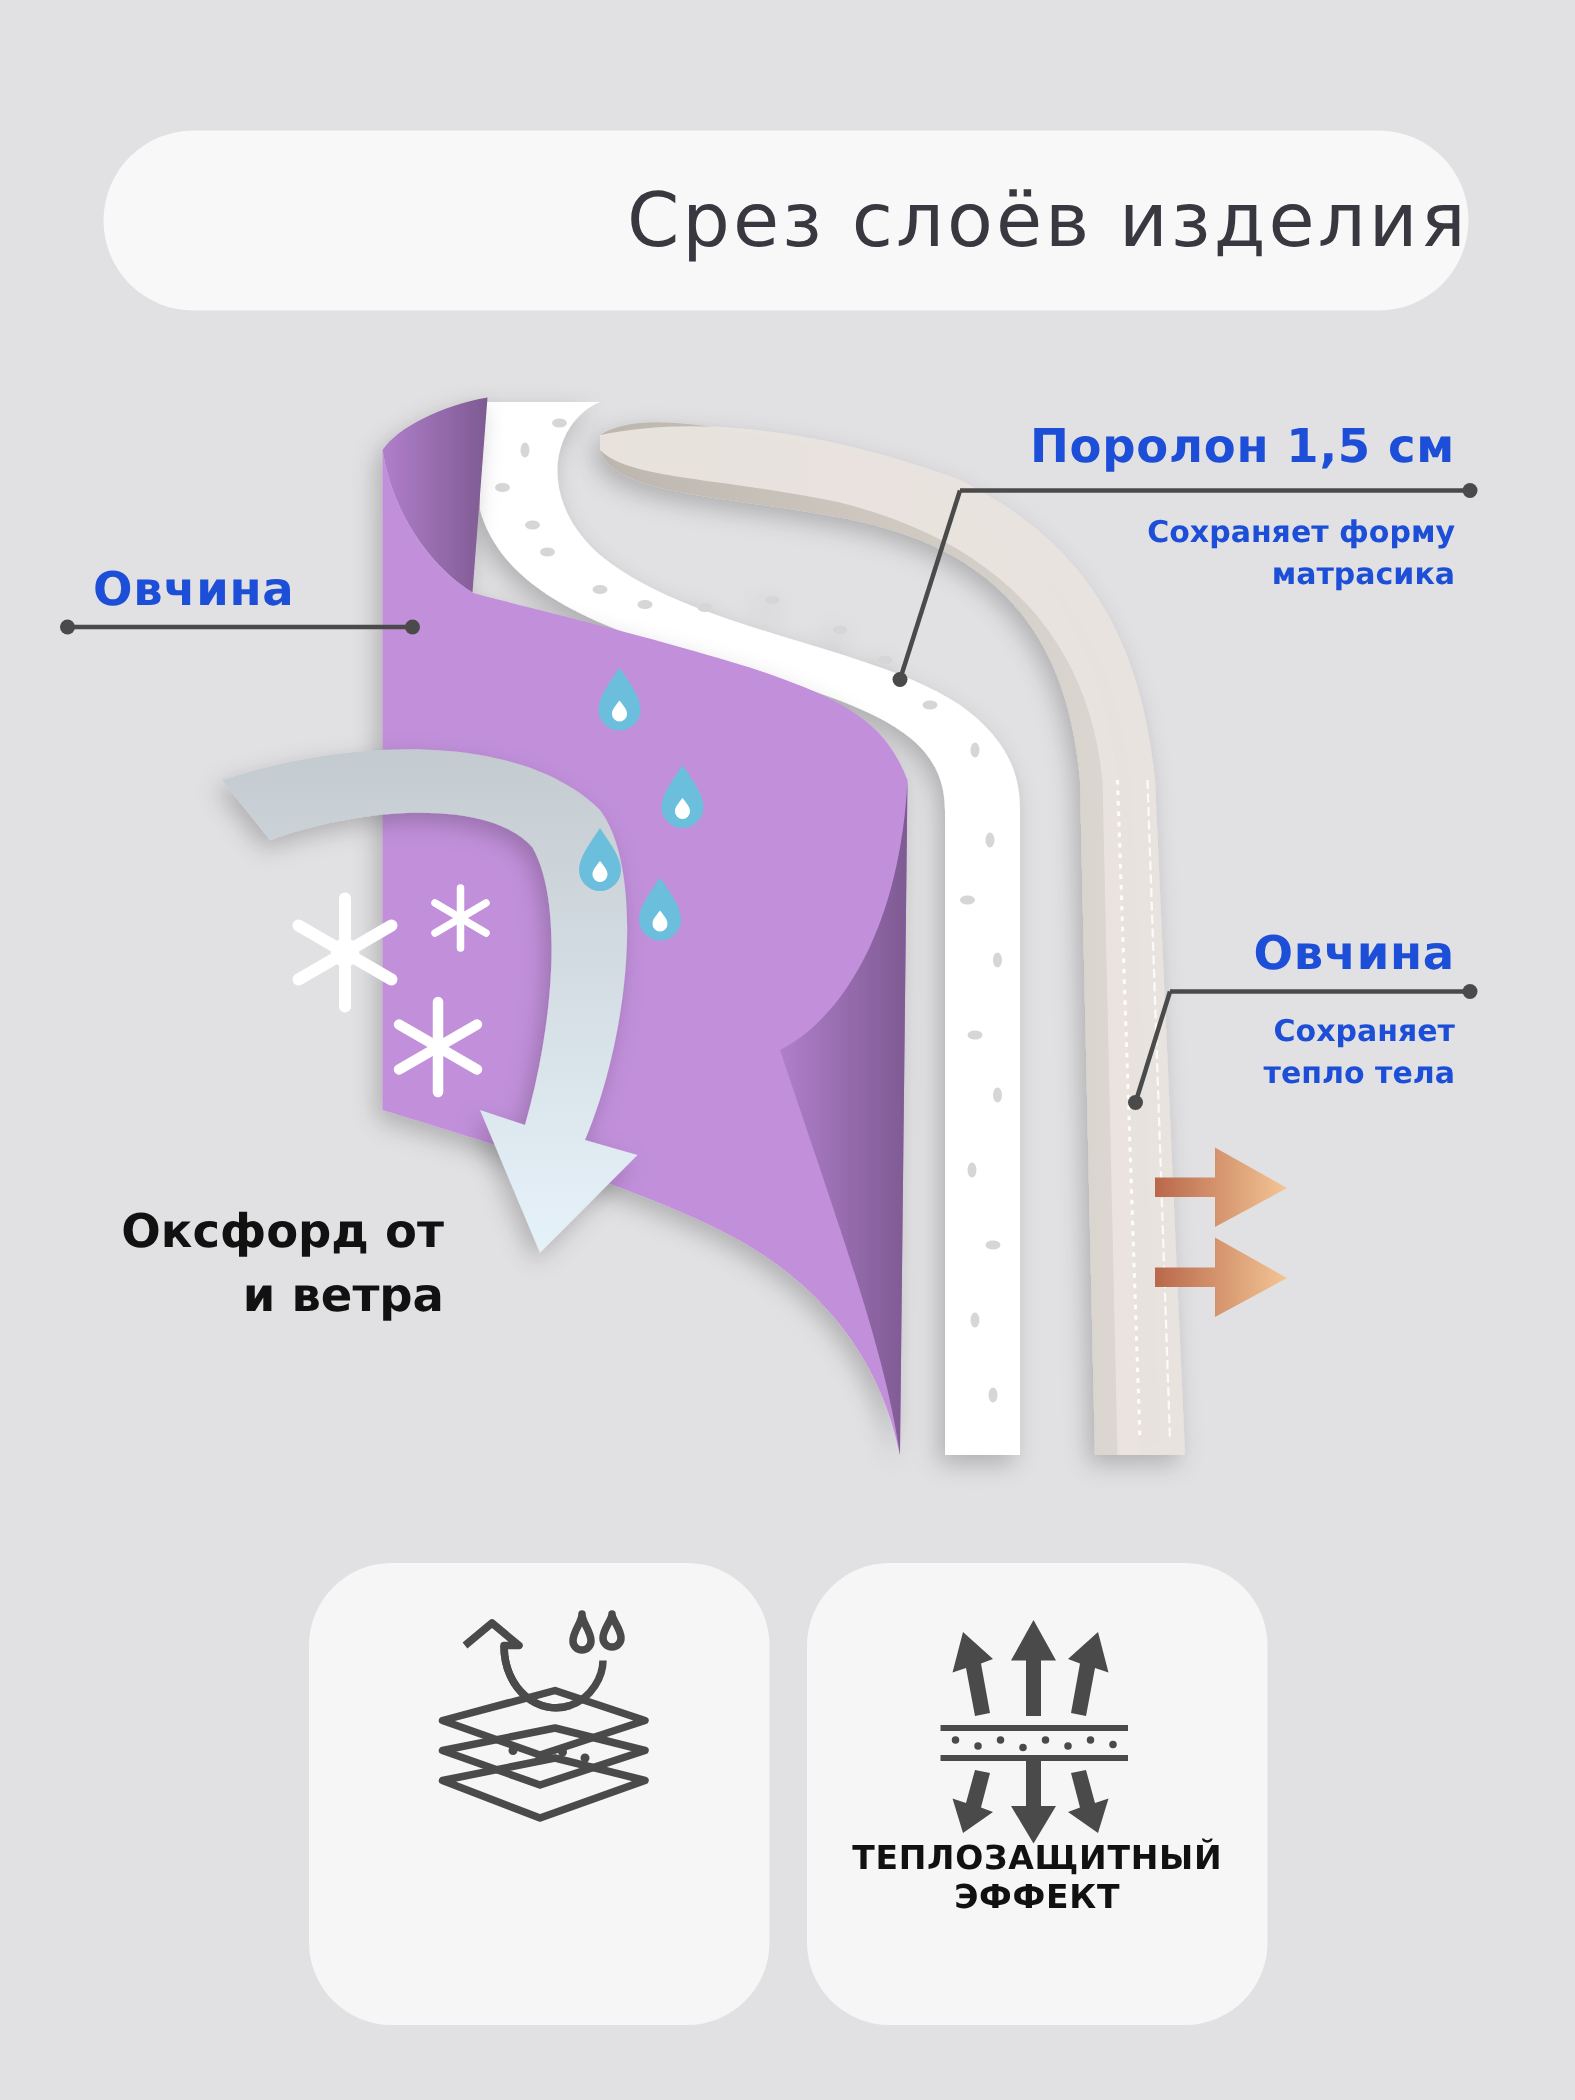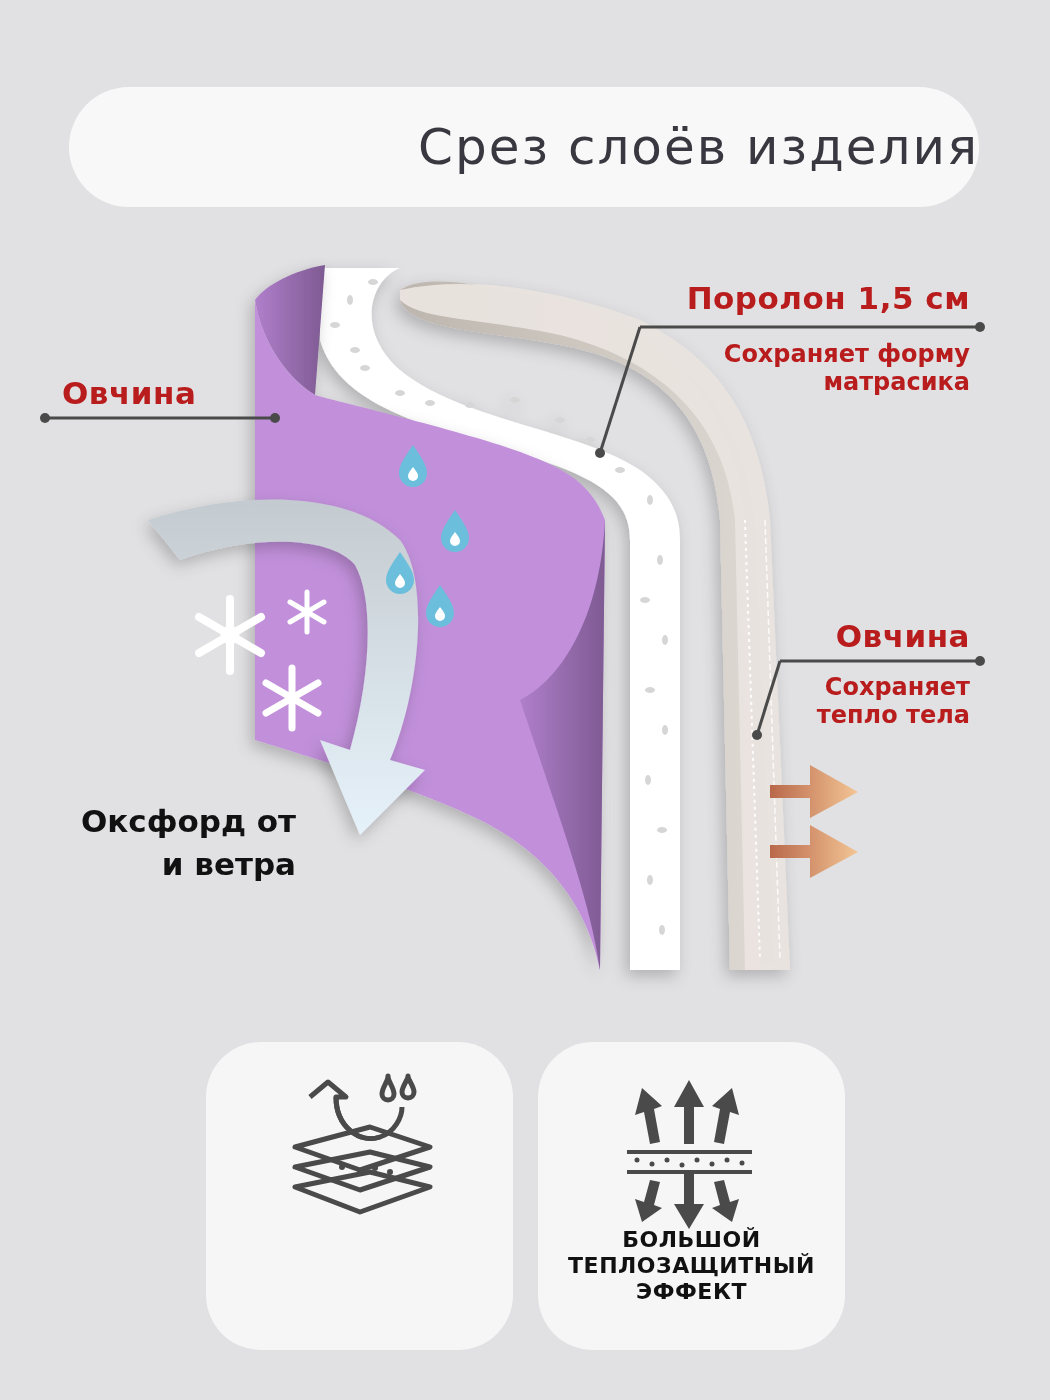--- a/index.html
+++ b/index.html
@@ -16,23 +16,23 @@
       width: 910px; height: 120px;
       background: #f8f8f8; border-radius: 60px;
       display: flex; align-items: center; justify-content: flex-end; margin-top: 37px;
     }
     .title-pill .title {
       font-family: "DejaVu Sans", sans-serif;
       font-size: 50px; letter-spacing: 2px;
       color: #393840; font-weight: normal;
     }
     .illustration { position: absolute; left: 0; top: 200px; width: 1050px; height: 800px; }
-    .label { position: absolute; color: #b91c1c; }
+    .label { position: absolute; color: #1d4ed8; }
     .label.big { font-size: 31px; font-weight: bold; letter-spacing: 0.5px; }
-    .label.small { font-size: 24px; font-weight: bold; text-align: right; line-height: 28px; }
+    .label.small { font-size: 20px; font-weight: bold; text-align: right; line-height: 28px; }
     .protect-text {
       position: absolute; left: 40px; top: 800px; width: 256px;
       text-align: right; font-size: 31px; font-weight: bold; line-height: 43px;
     }
     .card {
       position: absolute; top: 1042px; width: 307px; height: 308px;
       background: #f6f6f6; border-radius: 55px;
     }
     .card .icon { position: absolute; left: 0; right: 0; top: 30px; height: 160px; display: flex; justify-content: center; }
     .card .caption {
@@ -230,17 +230,16 @@
       </g>
       <path d="M82,72 L82,35 L72,35 L87,8 L102,35 L92,35 L92,72 Z"></path>
       <path d="M48,72 L42,40 L33,43 L40,16 L60,34 L52,37 L58,70 Z"></path>
       <path d="M122,72 L128,40 L137,43 L130,16 L110,34 L118,37 L112,70 Z"></path>
       <path d="M82,108 L82,140 L72,140 L87,165 L102,140 L92,140 L92,108 Z" transform="translate(0,-8)"></path>
       <path d="M48,108 L42,130 L33,127 L40,150 L60,136 L52,133 L58,110 Z"></path>
       <path d="M122,108 L128,130 L137,127 L130,150 L110,136 L118,133 L112,110 Z"></path>
     </svg>
   </div>
   <div class="caption" style="top:185px;">
-    <div>БОЛЬШОЙ</div>
     <div>ТЕПЛОЗАЩИТНЫЙ</div>
     <div>ЭФФЕКТ</div>
   </div>
 </div>
 
 </body></html>

